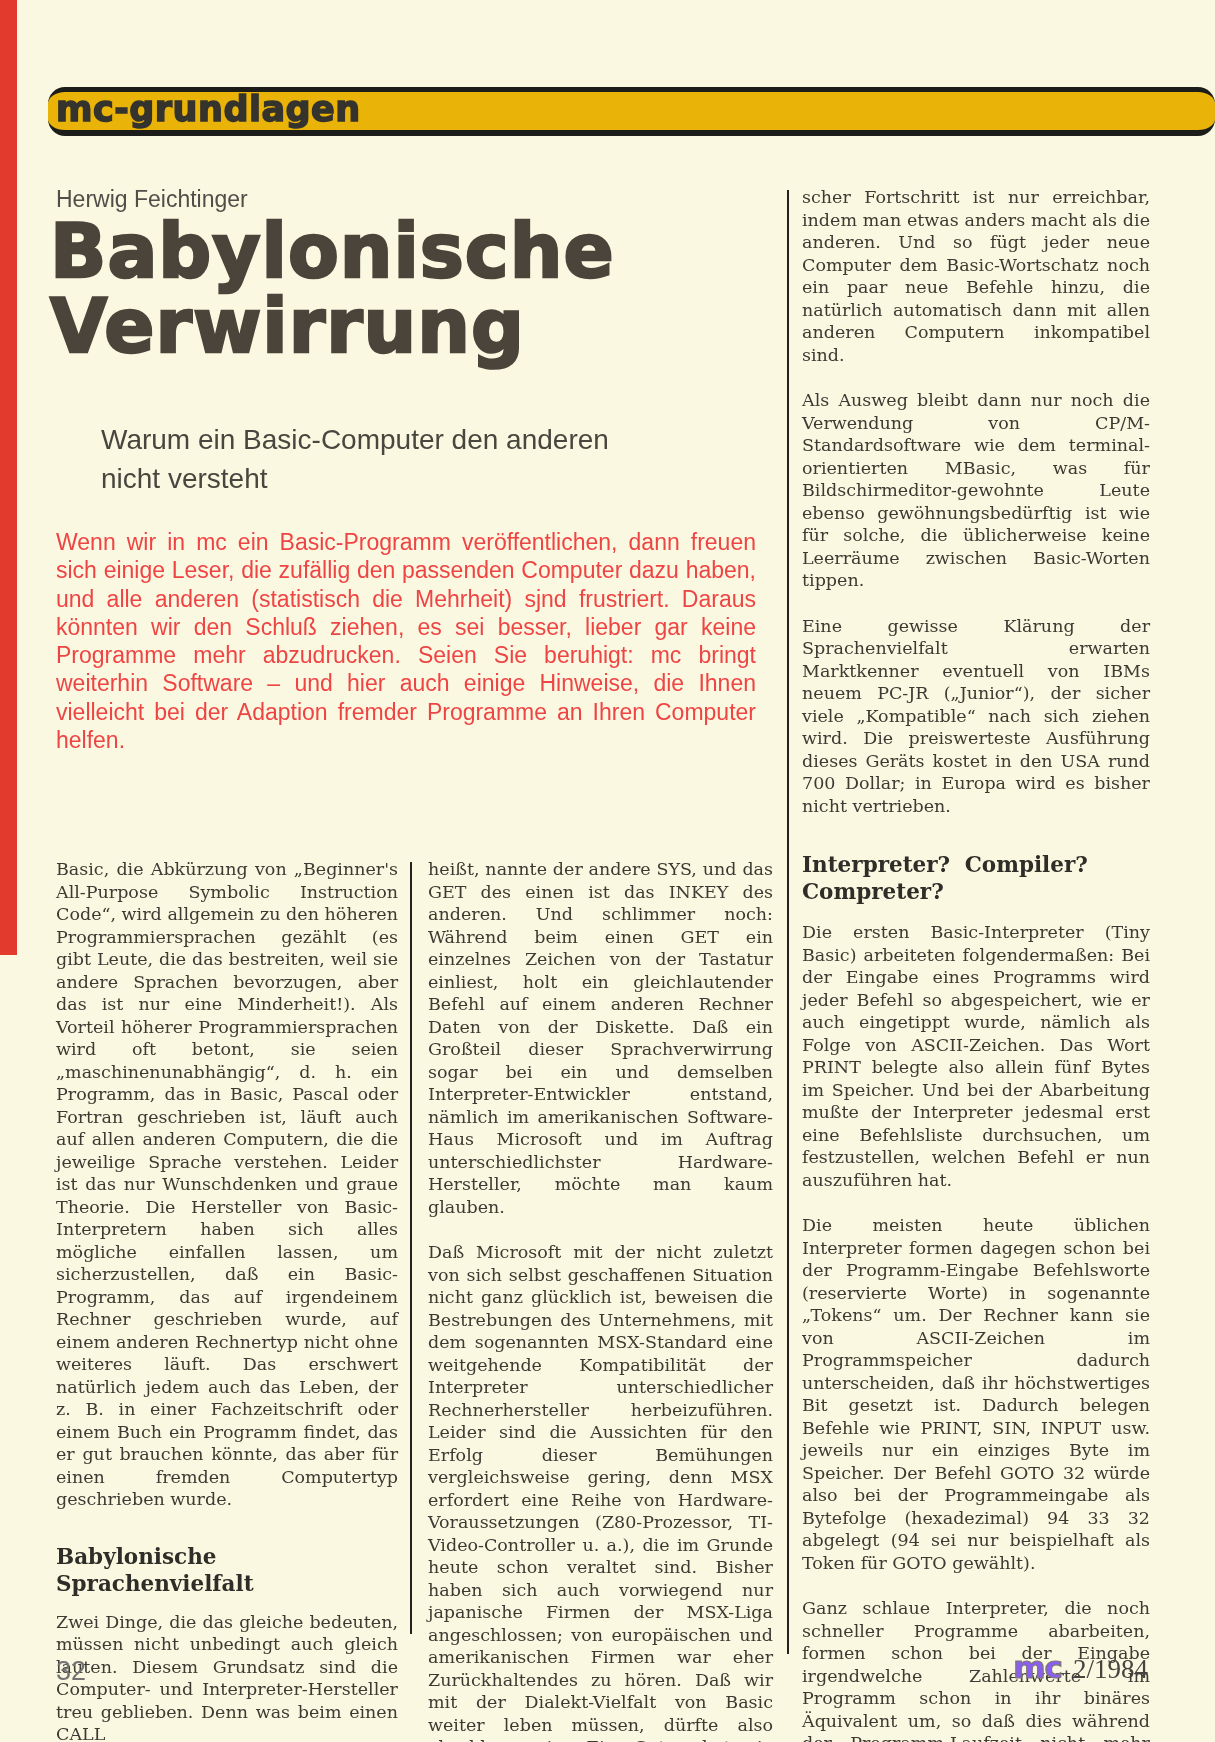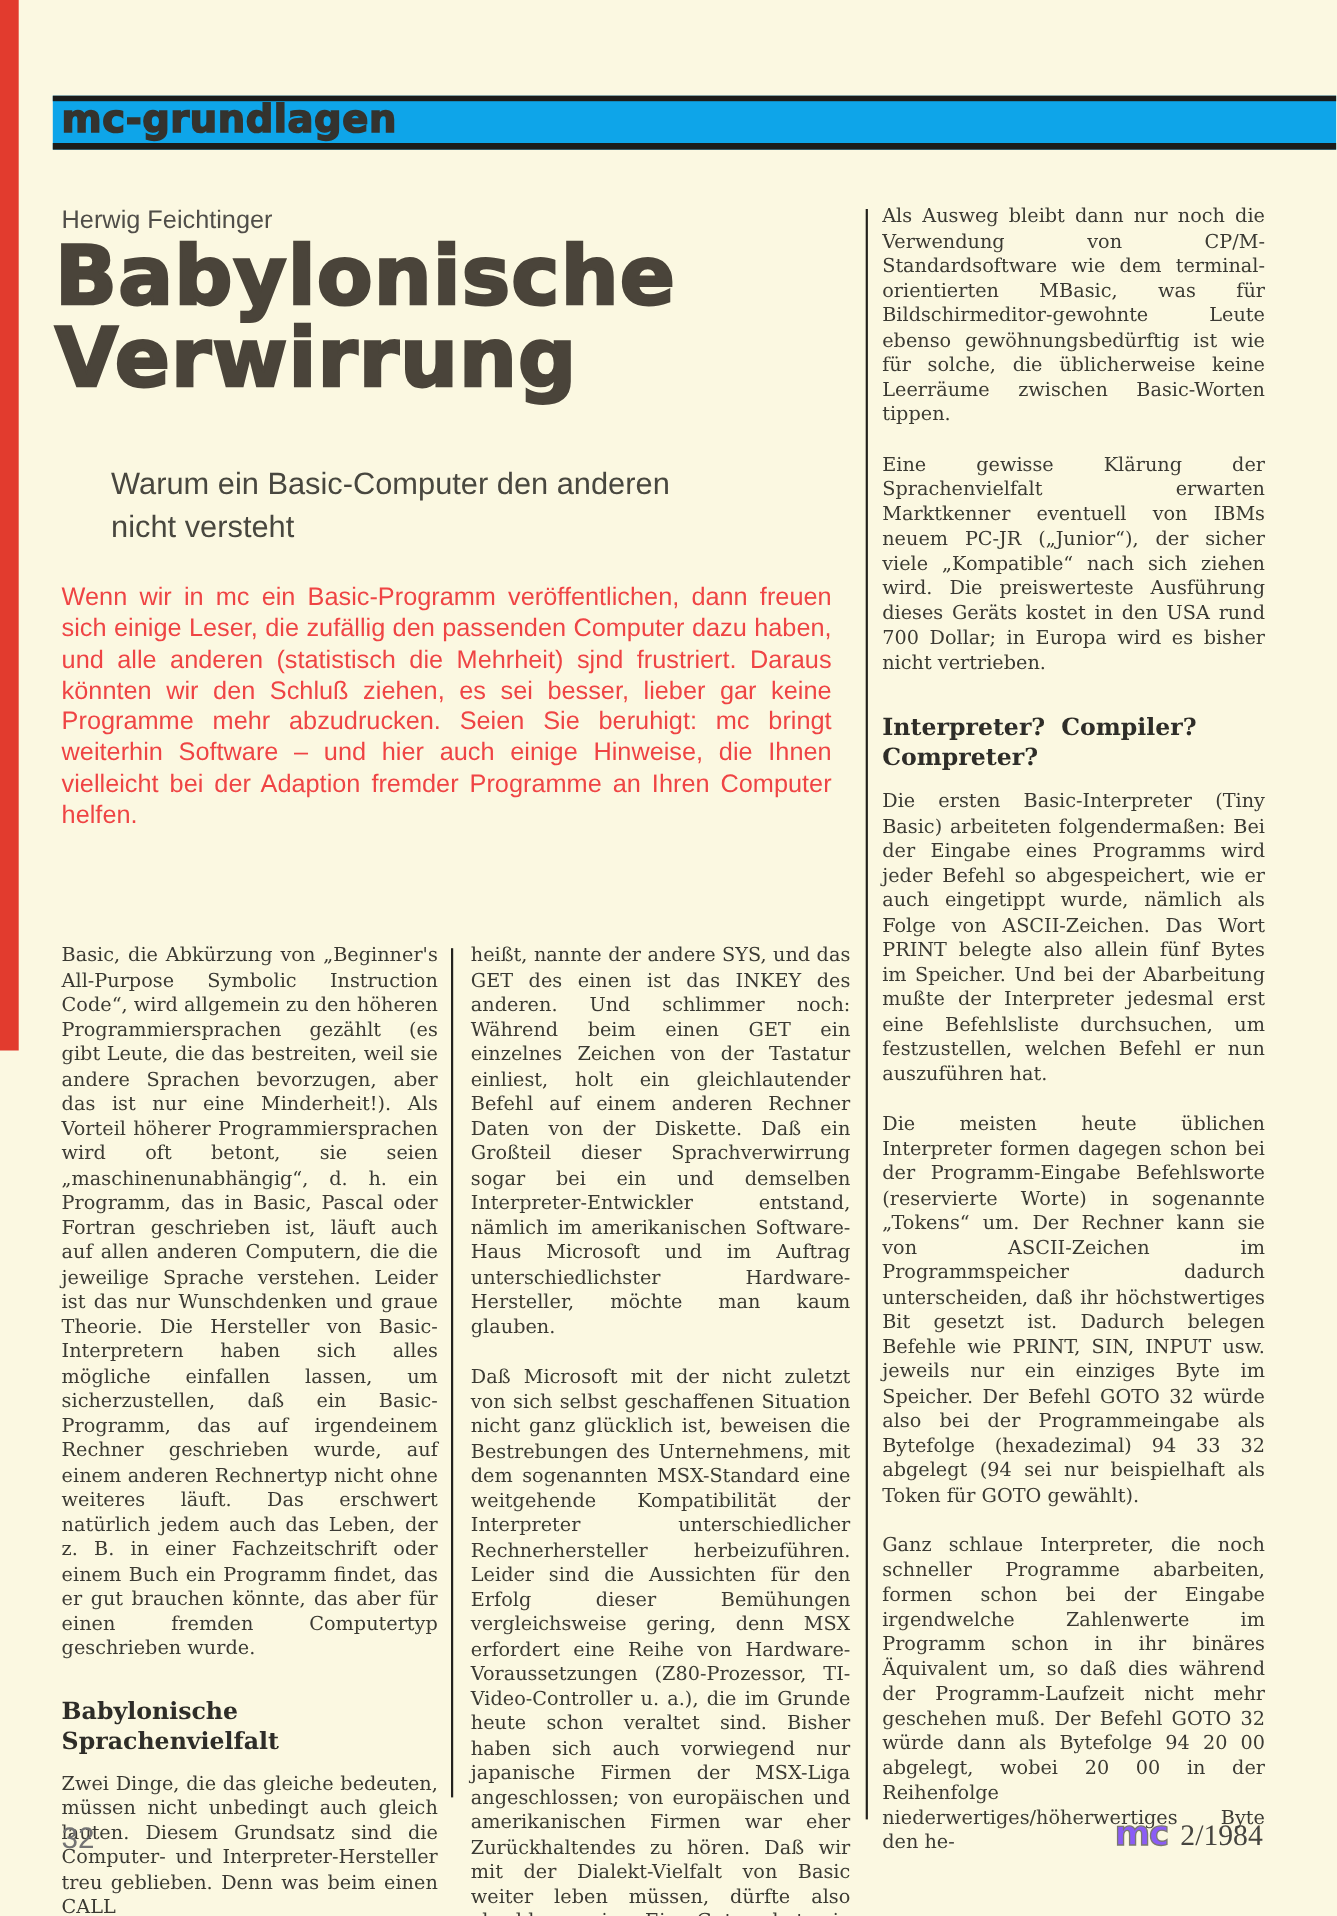--- a/index.html
+++ b/index.html
@@ -7,22 +7,22 @@
     position: relative; width: 1215px; height: 1742px;
     background: #fbf8e1; overflow: hidden;
   }
 
   
   .red-strip { position: absolute; left: 0; top: 0; width: 17px; height: 955px; background: #e23b2e; }
 
   
   .banner {
     position: absolute; left: 48px; top: 87px; right: 0; height: 38px;
-    background: #0ea5e9;
-    border-top: 5px solid #1c1c1a; border-bottom: 6px solid #1c1c1a;
+    background: #eab308;
+    border-top: 5px solid #1c1c1a; border-bottom: 6px solid #1c1c1a; border-radius: 17px;
   }
   .banner-label {
     display: block; margin-top: -4px; padding-left: 8px;
     font-family: "DejaVu Sans", sans-serif; font-weight: bold;
     font-size: 35px; line-height: 42px; letter-spacing: 0.5px;
     color: #34332e; -webkit-text-stroke: 1.5px #34332e;
   }
 
   .author {
     position: absolute; left: 56px; top: 186px;
@@ -128,20 +128,21 @@
   <div class="vrule vrule1"></div>
 
   <div class="col col2">
     <p class="body-p">heißt, nannte der andere SYS, und das GET des einen ist das INKEY des anderen. Und schlimmer noch: Während beim einen GET ein einzelnes Zeichen von der Tastatur einliest, holt ein gleichlautender Befehl auf einem anderen Rechner Daten von der Diskette. Daß ein Großteil dieser Sprachverwirrung sogar bei ein und demselben Interpreter-Entwickler entstand, nämlich im amerikanischen Software-Haus Microsoft und im Auftrag unterschiedlichster Hardware-Hersteller, möchte man kaum glauben.</p>
     <p class="body-p">Daß Microsoft mit der nicht zuletzt von sich selbst geschaffenen Situation nicht ganz glücklich ist, beweisen die Bestrebungen des Unternehmens, mit dem sogenannten MSX-Standard eine weitgehende Kompatibilität der Interpreter unterschiedlicher Rechnerhersteller herbeizuführen. Leider sind die Aussichten für den Erfolg dieser Bemühungen vergleichsweise gering, denn MSX erfordert eine Reihe von Hardware-Voraussetzungen (Z80-Prozessor, TI-Video-Controller u. a.), die im Grunde heute schon veraltet sind. Bisher haben sich auch vorwiegend nur japanische Firmen der MSX-Liga angeschlossen; von europäischen und amerikanischen Firmen war eher Zurückhaltendes zu hören. Daß wir mit der Dialekt-Vielfalt von Basic weiter leben müssen, dürfte also absehbar sein. Ein Gutes hat sie natürlich auch: Techni-</p>
   </div>
 
   <div class="vrule vrule2"></div>
 
   <div class="col col3">
+    <p class="body-p">scher Fortschritt ist nur erreichbar, indem man etwas anders macht als die anderen. Und so fügt jeder neue Computer dem Basic-Wortschatz noch ein paar neue Befehle hinzu, die natürlich automatisch dann mit allen anderen Computern inkompatibel sind.</p>
     <p class="body-p">Als Ausweg bleibt dann nur noch die Verwendung von CP/M-Standardsoftware wie dem terminal-orientierten MBasic, was für Bildschirmeditor-gewohnte Leute ebenso gewöhnungsbedürftig ist wie für solche, die üblicherweise keine Leerräume zwischen Basic-Worten tippen.</p>
     <p class="body-p">Eine gewisse Klärung der Sprachenvielfalt erwarten Marktkenner eventuell von IBMs neuem PC-JR („Junior“), der sicher viele „Kompatible“ nach sich ziehen wird. Die preiswerteste Ausführung dieses Geräts kostet in den USA rund 700 Dollar; in Europa wird es bisher nicht vertrieben.</p>
     <h3 class="col-heading wide">Interpreter? Compiler? Compreter?</h3>
     <p class="body-p">Die ersten Basic-Interpreter (Tiny Basic) arbeiteten folgendermaßen: Bei der Eingabe eines Programms wird jeder Befehl so abgespeichert, wie er auch eingetippt wurde, nämlich als Folge von ASCII-Zeichen. Das Wort PRINT belegte also allein fünf Bytes im Speicher. Und bei der Abarbeitung mußte der Interpreter jedesmal erst eine Befehlsliste durchsuchen, um festzustellen, welchen Befehl er nun auszuführen hat.</p>
     <p class="body-p">Die meisten heute üblichen Interpreter formen dagegen schon bei der Programm-Eingabe Befehlsworte (reservierte Worte) in sogenannte „Tokens“ um. Der Rechner kann sie von ASCII-Zeichen im Programmspeicher dadurch unterscheiden, daß ihr höchstwertiges Bit gesetzt ist. Dadurch belegen Befehle wie PRINT, SIN, INPUT usw. jeweils nur ein einziges Byte im Speicher. Der Befehl GOTO 32 würde also bei der Programmeingabe als Bytefolge (hexadezimal) 94 33 32 abgelegt (94 sei nur beispielhaft als Token für GOTO gewählt).</p>
     <p class="body-p">Ganz schlaue Interpreter, die noch schneller Programme abarbeiten, formen schon bei der Eingabe irgendwelche Zahlenwerte im Programm schon in ihr binäres Äquivalent um, so daß dies während der Programm-Laufzeit nicht mehr geschehen muß. Der Befehl GOTO 32 würde dann als Bytefolge 94 20 00 abgelegt, wobei 20 00 in der Reihenfolge niederwertiges/höherwertiges Byte den he-</p>
   </div>
 
   <div class="footer-page-number">32</div>
 

